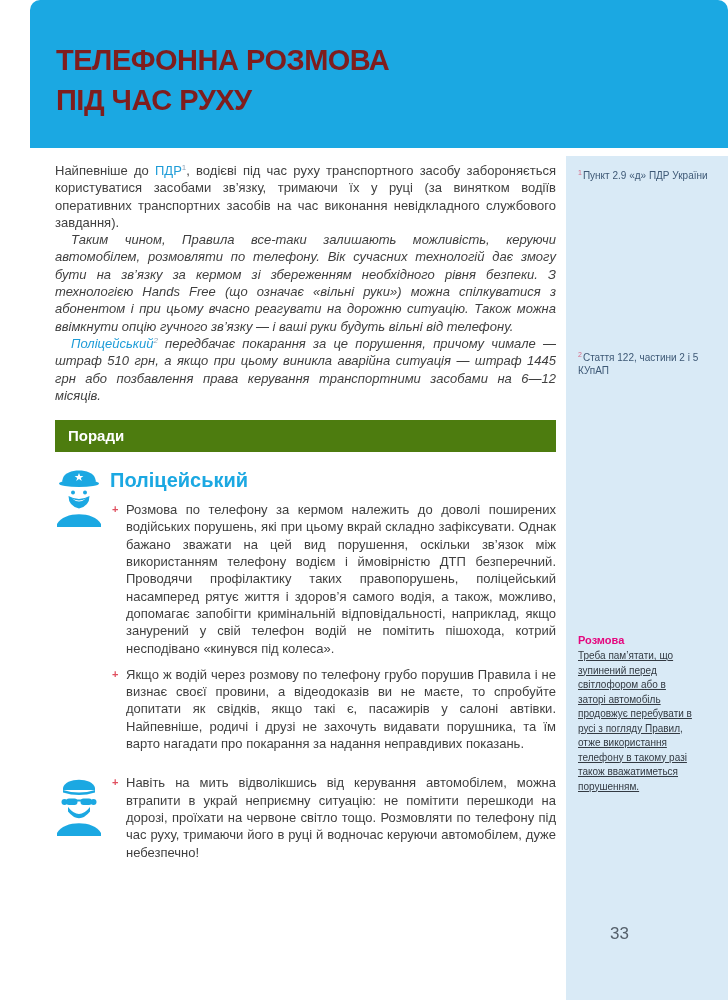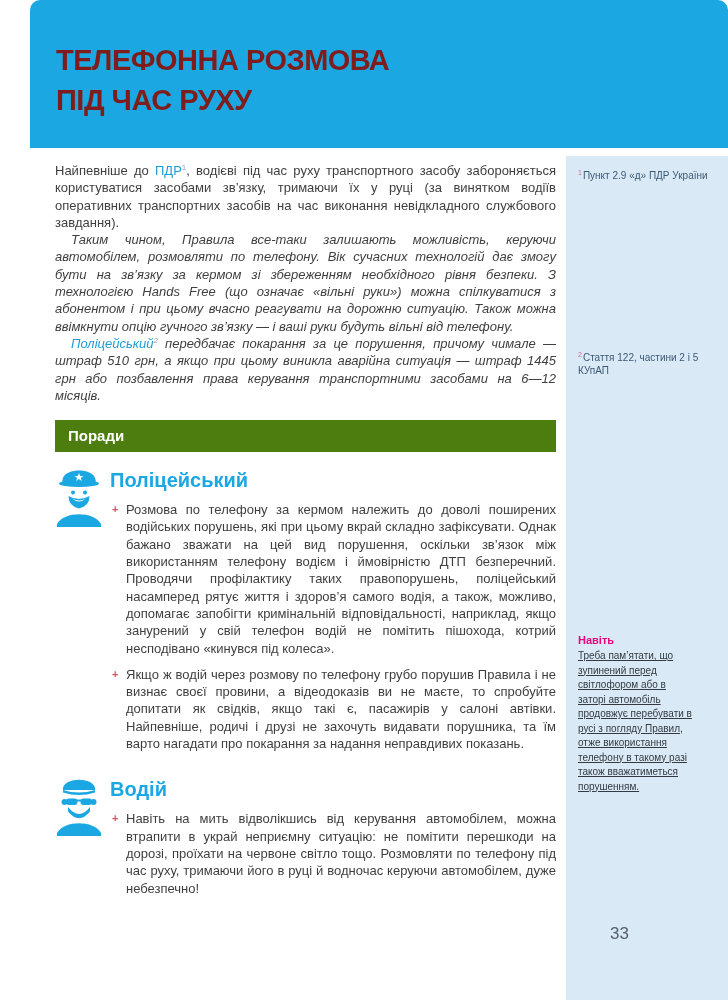--- a/index.html
+++ b/index.html
@@ -120,37 +120,36 @@
             <circle cx="38.5" cy="28" r="3"></circle>
             <rect x="11" y="24.5" width="11.5" height="6.5" rx="3"></rect>
             <rect x="25.5" y="24.5" width="11.5" height="6.5" rx="3"></rect>
             <rect x="21.5" y="25.5" width="5" height="2"></rect>
             <path d="M13,33 Q24,47 35,33 L35,37.5 Q24,51 13,37.5 Z"></path>
             <path d="M2,59 C9,46 39,46 46,59 L46,62 L2,62 Z"></path>
           </g>
         </svg>
       </div>
       <div class="tip-body">
-        <h3 class="tip-heading">Водій</h3>
         <ul class="tip-list">
           <li class="tip-item para"><span class="bullet-mark">+</span><span>Навіть на мить відволікшись від керування автомобілем, можна втрапити в украй неприємну ситуацію: не помітити перешкоди на дорозі, проїхати на червоне світло тощо. Розмовляти по телефону під час руху, тримаючи його в руці й водночас керуючи автомобілем, дуже небезпечно!</span></li>
         </ul>
       </div>
     </div>
 
   </div>
 
   <div class="sidebar">
 
     <div class="side-note fn1"><sup class="side-sup">1</sup><span>Пункт 2.9 «д» ПДР України</span></div>
 
     <div class="side-note fn2"><sup class="side-sup">2</sup><span>Стаття 122, частини 2 і 5 КУпАП</span></div>
 
     <div class="important-note">
-      <div class="important-heading">Навіть</div>
+      <div class="important-heading">Розмова</div>
       <div class="important-text">Треба пам’ятати, що зупинений перед світлофором або в заторі автомобіль продовжує перебувати в русі з погляду Правил, отже використання телефону в такому разі також вважатиметься порушенням.</div>
     </div>
 
     <div class="page-number">33</div>
 
   </div>
 
 </div>
 
 </body></html>

